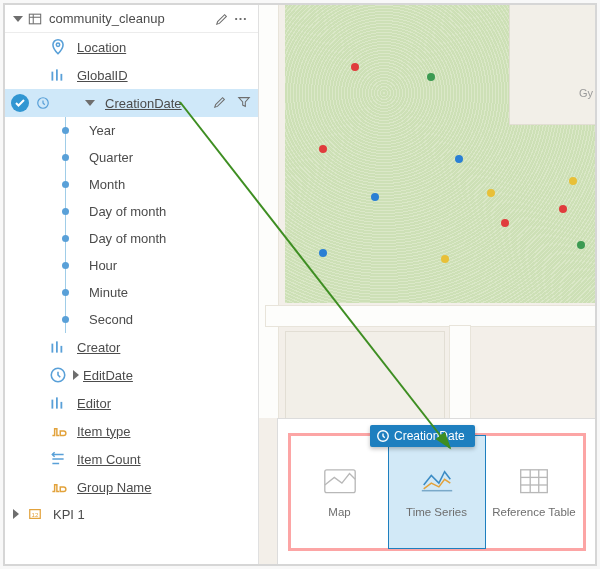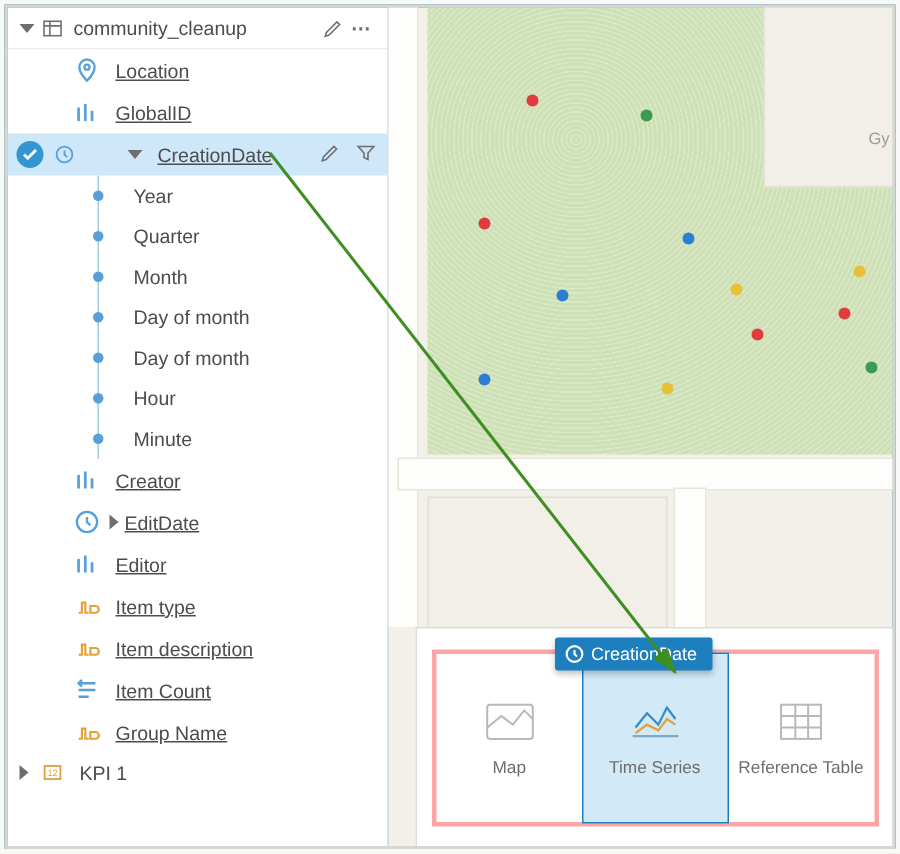--- a/index.html
+++ b/index.html
@@ -139,20 +139,24 @@
         <span class="sub-label">Day of month</span>
       </div>
     <div class="sub-row">
         <span class="sub-dot"></span>
         <span class="sub-label">Hour</span>
       </div>
     <div class="sub-row">
         <span class="sub-dot"></span>
         <span class="sub-label">Minute</span>
       </div>
+    <div class="sub-row">
+        <span class="sub-dot"></span>
+        <span class="sub-label">Second</span>
+      </div>
 
     <div class="field-row">
       <span class="ficon">
           <svg viewBox="0 0 16 16" fill="none" stroke="#59a0d8" stroke-width="1.6">
             <line x1="3" y1="13" x2="3" y2="5"></line>
             <line x1="7" y1="13" x2="7" y2="3"></line>
             <line x1="11" y1="13" x2="11" y2="7"></line>
           </svg>
         </span>
       <span class="flabel">Creator</span>
@@ -177,28 +181,20 @@
         </span>
       <span class="flabel">Editor</span>
     </div>
     <div class="field-row">
       <span class="ficon">
           <svg viewBox="0 0 16 16" fill="none" stroke="#e2a23b" stroke-width="1.3">
             <path d="M3 12h2v-6h2v6h2M10 12h3a2 2 0 0 0 0-4h-3v4z"></path>
           </svg>
         </span>
       <span class="flabel">Item type</span>
-    </div>
-    <div class="field-row">
-      <span class="ficon">
-          <svg viewBox="0 0 16 16" fill="none" stroke="#e2a23b" stroke-width="1.3">
-            <path d="M3 12h2v-6h2v6h2M10 12h3a2 2 0 0 0 0-4h-3v4z"></path>
-          </svg>
-        </span>
-      <span class="flabel">Item description</span>
     </div>
     <div class="field-row">
       <span class="ficon">
           <svg viewBox="0 0 16 16" fill="none" stroke="#59a0d8" stroke-width="1.4">
             <path d="M3 4l10 0M3 8l10 0M3 12l6 0"></path>
             <path d="M5 2l-2 2 2 2" stroke="#59a0d8"></path>
           </svg>
         </span>
       <span class="flabel">Item Count</span>
     </div>

